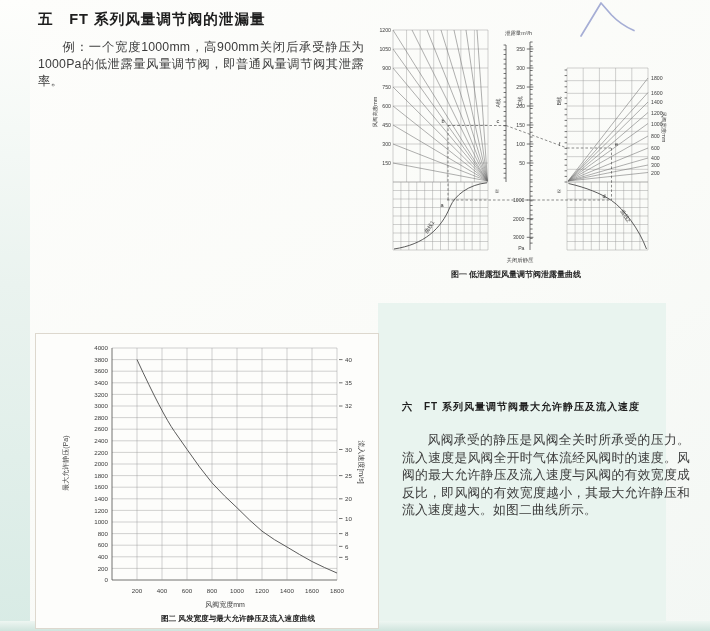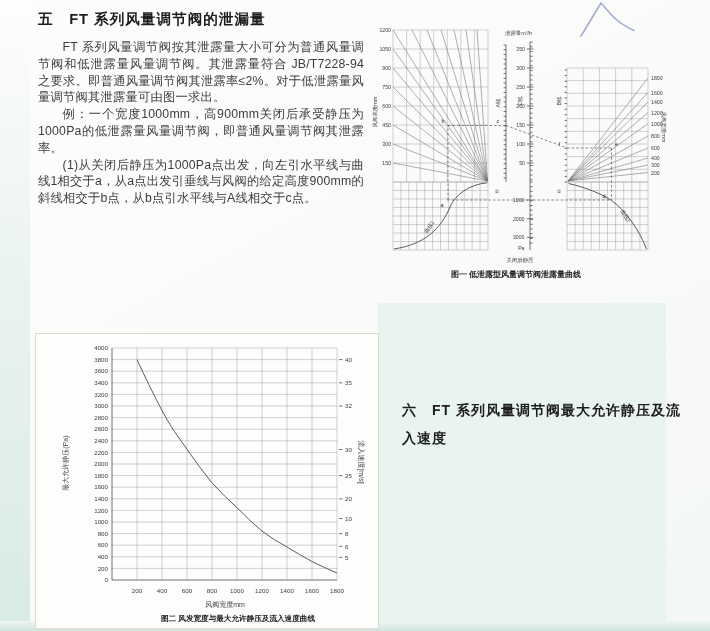--- a/index.html
+++ b/index.html
@@ -10,22 +10,22 @@
         background:linear-gradient(#fefefc 0%,#eaf3ef 45%,#d8ebe5 100%);}
   .strip-bottom{position:absolute;left:0;top:621px;width:710px;height:10px;
         background:linear-gradient(#eef6f2,#cfe4dd);}
   .tint-right{position:absolute;left:378px;top:303px;width:288px;height:322px;
         background:#e9f4ef;}
   .sec5{position:absolute;left:38px;top:10px;width:326px;}
   .sec5 h2{margin:0 0 10px 0;font-size:14.6px;font-weight:700;color:#1e1e1e;letter-spacing:1px;}
   .sec5 p{margin:0;font-size:12.3px;line-height:16.8px;text-align:justify;
         text-indent:2em;letter-spacing:.2px;}
   .sec6{position:absolute;left:402px;top:396px;width:288px;}
-  .sec6 h2{margin:0 0 14px 0;font-size:14px;font-weight:700;color:#1e1e1e;
-        line-height:28px;letter-spacing:1px;}
+  .sec6 h2{margin:0 0 14px 0;font-size:10px;font-weight:700;color:#1e1e1e;
+        line-height:21px;letter-spacing:1px;}
   .sec6 p{margin:0;font-size:12.8px;line-height:17.6px;text-align:justify;
         text-indent:2em;letter-spacing:.2px;}
   .fig2-panel{position:absolute;left:35px;top:333px;width:342px;height:294px;
         background:#fdfdfb;border:1px solid #ddd8ce;}
   svg.overlay{position:absolute;left:0;top:0;pointer-events:none;}
   .gl{stroke:#9b9b9b;stroke-width:.45;}
   .fan{stroke:#6e6e6e;stroke-width:.55;}
   .ax{stroke:#4f4f4f;stroke-width:.8;}
   .crv{stroke:#4a4a4a;stroke-width:.9;fill:none;}
   .dsh{stroke:#3f3f3f;stroke-width:.6;stroke-dasharray:2.6 2;fill:none;}
@@ -43,27 +43,26 @@
 </head>
 <body>
 
 <div class="page">
   <div class="strip-left"></div>
   <div class="tint-right"></div>
   <div class="strip-bottom"></div>
 
   <div class="sec5">
     <h2>五　FT 系列风量调节阀的泄漏量</h2>
-    <p>FT 系列风量调节阀按其泄露量大小可分为普通风量调节阀和低泄露量风量调节阀。其泄露量符合 JB/T7228-94 之要求。即普通风量调节阀其泄露率≤2%。对于低泄露量风量调节阀其泄露量可由图一求出。</p>
     <p>例：一个宽度1000mm，高900mm关闭后承受静压为1000Pa的低泄露量风量调节阀，即普通风量调节阀其泄露率。</p>
-    <p>(1)从关闭后静压为1000Pa点出发，向左引水平线与曲线1相交于a，从a点出发引垂线与风阀的给定高度900mm的斜线相交于b点，从b点引水平线与A线相交于c点。</p>
   </div>
 
   <div class="sec6">
     <h2>六　FT 系列风量调节阀最大允许静压及流入速度</h2>
+    <p>风阀承受的静压是风阀全关时所承受的压力。流入速度是风阀全开时气体流经风阀时的速度。风阀的最大允许静压及流入速度与风阀的有效宽度成反比，即风阀的有效宽度越小，其最大允许静压和流入速度越大。如图二曲线所示。</p>
   </div>
 
   <div class="fig2-panel"></div>
 
   <svg class="overlay" width="710" height="631" viewBox="0 0 710 631">
     <g id="f1">
       <path class="pen" d="M581,36 L601,3 L611.5,15 Q621,25 634,30.5"></path>
       <text class="lbl" x="505" y="35">泄露量m³/h</text>
       <text class="lbl" x="520" y="262" text-anchor="middle">关闭后静压</text>
       <text class="cap" x="516" y="277" text-anchor="middle">图一  低泄露型风量调节阀泄露量曲线</text>

